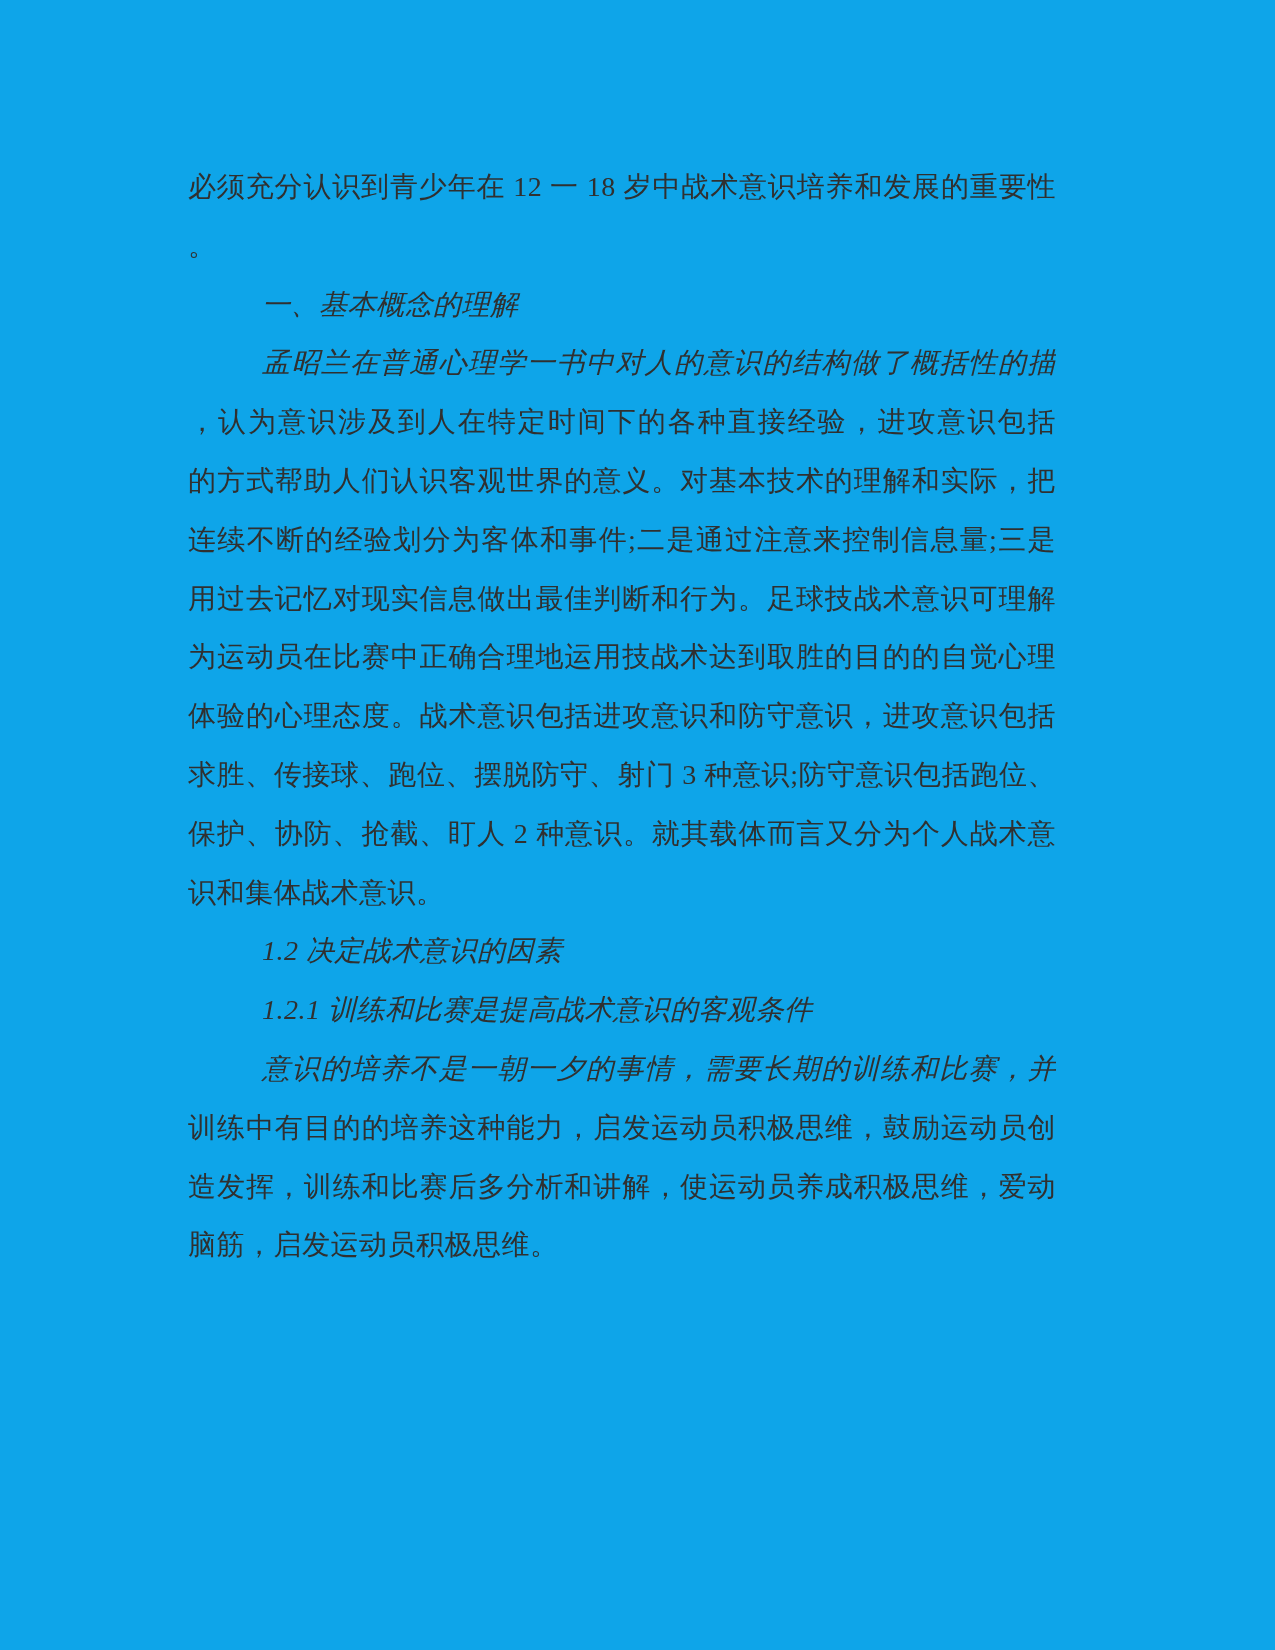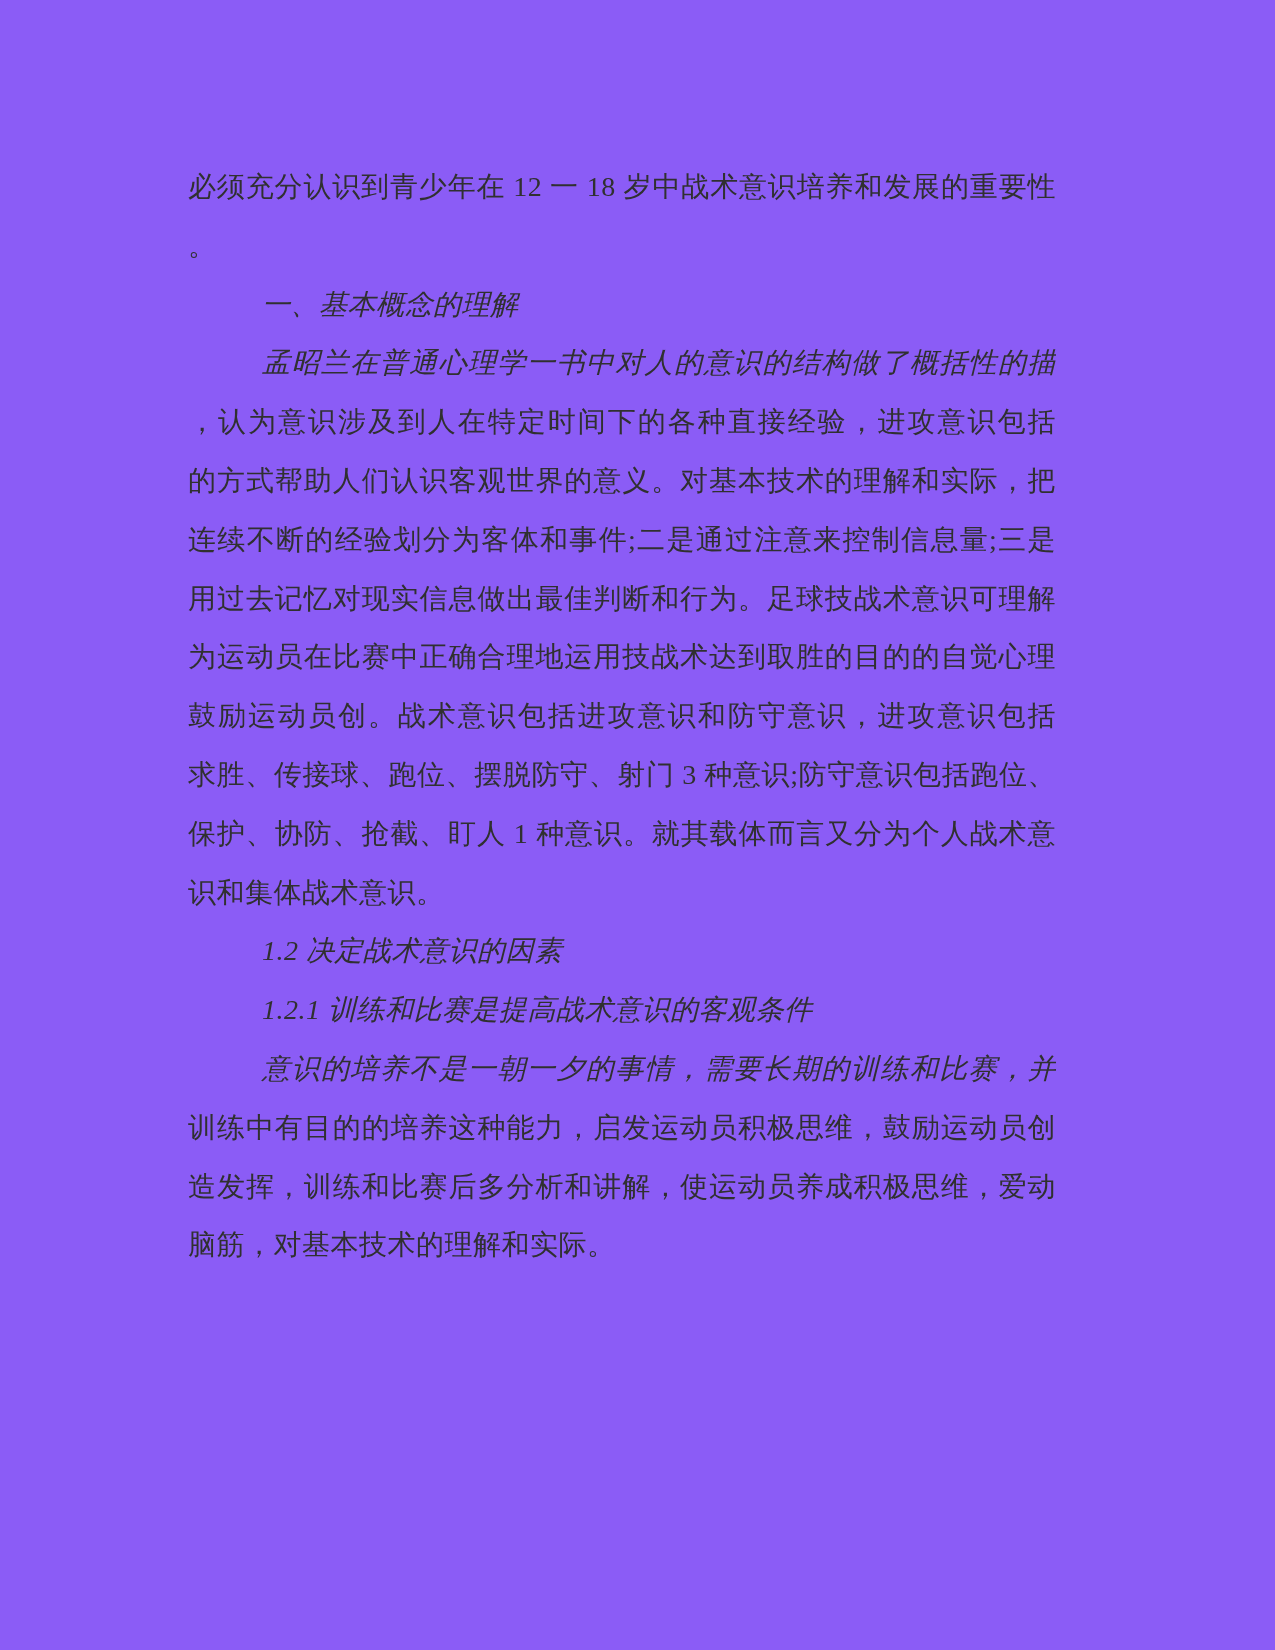--- a/index.html
+++ b/index.html
@@ -4,21 +4,21 @@
 <style>
   html, body {
     margin: 0;
     padding: 0;
     background: #ffffff;
   }
   .page {
     position: relative;
     width: 1275px;
     height: 1650px;
-    background: #8b5cf6;
+    background: #0ea5e9;
     overflow: hidden;
     font-family: "Liberation Serif", "DejaVu Serif", serif;
   }
   .content {
     position: absolute;
     left: 188px;
     top: 158px;
     width: 868px;
   }
   .line {
@@ -50,24 +50,24 @@
   <div class="content" id="document-content" style="color: rgb(48, 48, 48);">
       <div class="line justify">必须充分认识到青少年在 12 一 18 岁中战术意识培养和发展的重要性</div>
       <div class="line">。</div>
       <div class="line indent">一、基本概念的理解</div>
       <div class="line indent justify">孟昭兰在普通心理学一书中对人的意识的结构做了概括性的描述</div>
       <div class="line justify">，认为意识涉及到人在特定时间下的各种直接经验，进攻意识包括</div>
       <div class="line justify">的方式帮助人们认识客观世界的意义。对基本技术的理解和实际，把</div>
       <div class="line justify">连续不断的经验划分为客体和事件;二是通过注意来控制信息量;三是利</div>
       <div class="line justify">用过去记忆对现实信息做出最佳判断和行为。足球技战术意识可理解</div>
       <div class="line justify">为运动员在比赛中正确合理地运用技战术达到取胜的目的的自觉心理</div>
-      <div class="line justify">鼓励运动员创。战术意识包括进攻意识和防守意识，进攻意识包括</div>
+      <div class="line justify">体验的心理态度。战术意识包括进攻意识和防守意识，进攻意识包括</div>
       <div class="line justify">求胜、传接球、跑位、摆脱防守、射门 3 种意识;防守意识包括跑位、</div>
-      <div class="line justify">保护、协防、抢截、盯人 1 种意识。就其载体而言又分为个人战术意</div>
+      <div class="line justify">保护、协防、抢截、盯人 2 种意识。就其载体而言又分为个人战术意</div>
       <div class="line">识和集体战术意识。</div>
       <div class="line indent">1.2 决定战术意识的因素</div>
       <div class="line indent">1.2.1 训练和比赛是提高战术意识的客观条件</div>
       <div class="line indent justify">意识的培养不是一朝一夕的事情，需要长期的训练和比赛，并在</div>
       <div class="line justify">训练中有目的的培养这种能力，启发运动员积极思维，鼓励运动员创</div>
       <div class="line justify">造发挥，训练和比赛后多分析和讲解，使运动员养成积极思维，爱动</div>
-      <div class="line">脑筋，对基本技术的理解和实际。</div>
+      <div class="line">脑筋，启发运动员积极思维。</div>
     </div>
 </div>
 
 </body></html>

